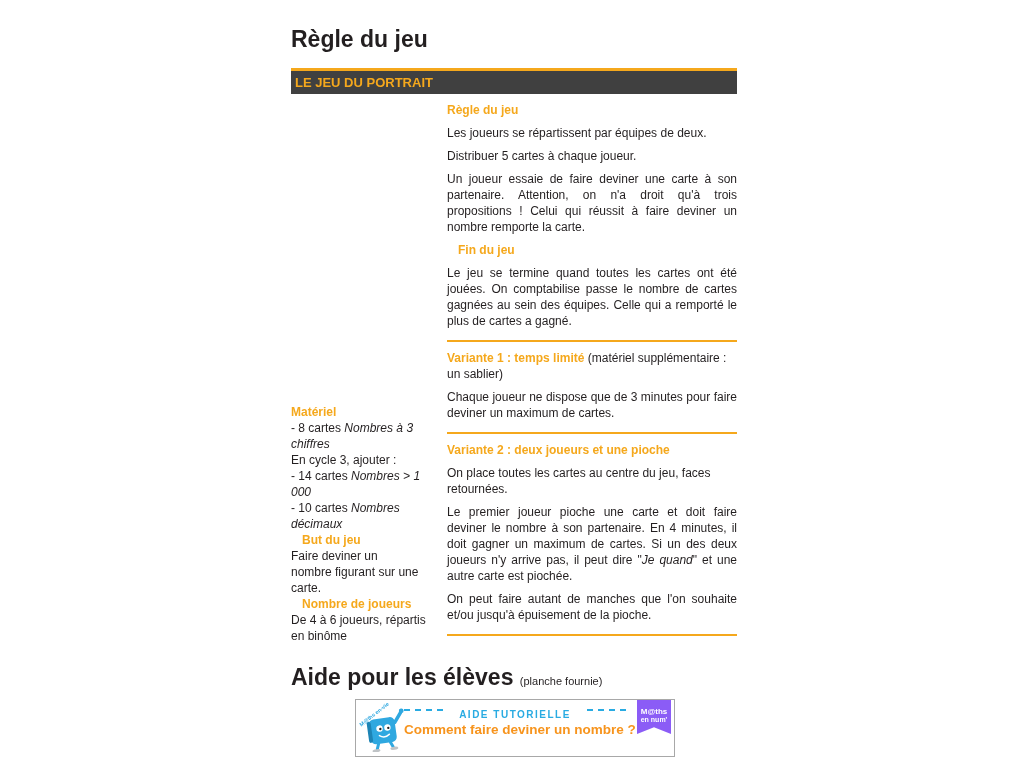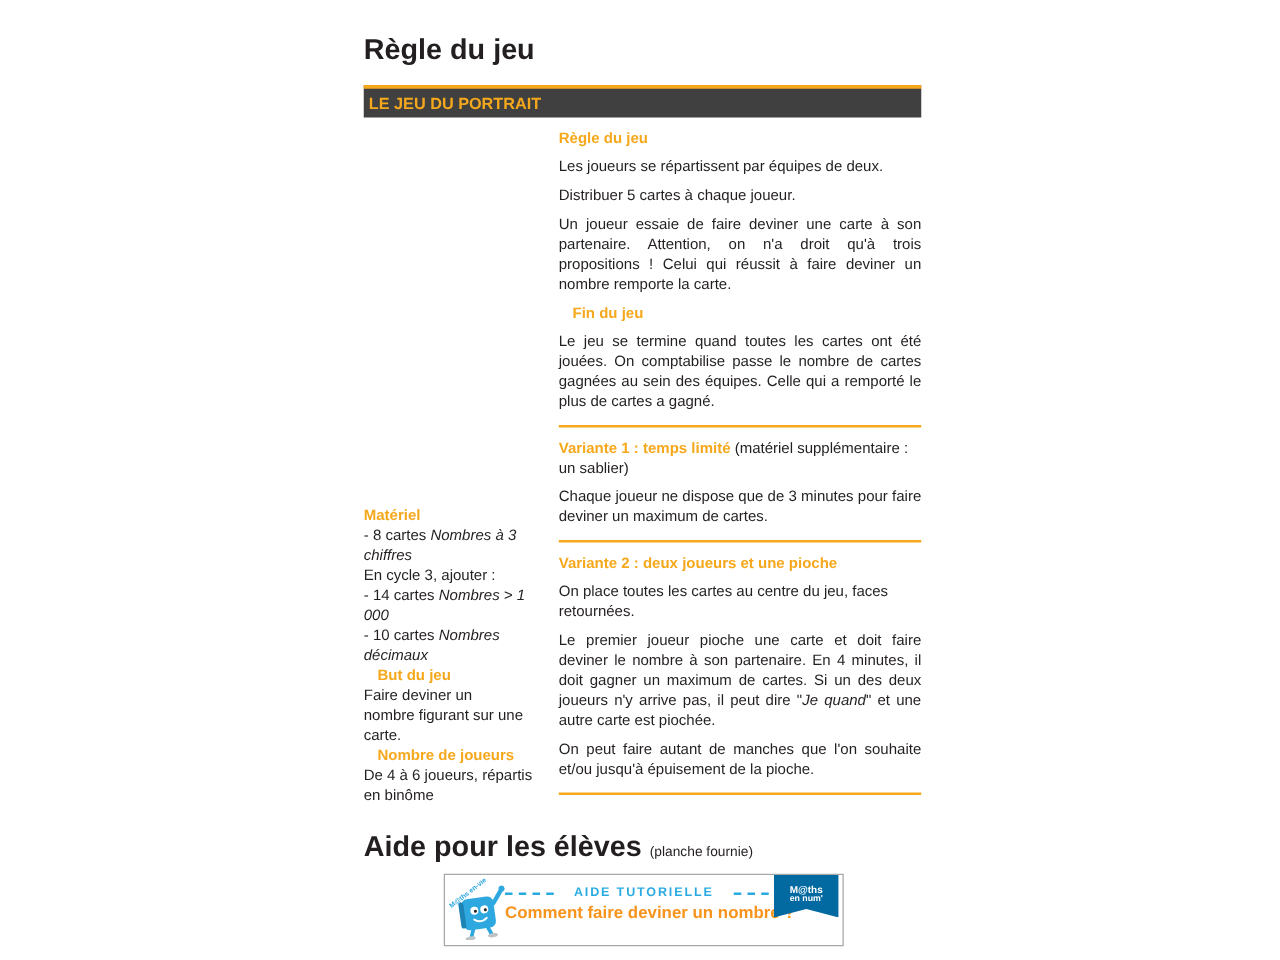--- a/index.html
+++ b/index.html
@@ -33,28 +33,28 @@
   .aide-note { font-size:11px; font-weight:normal; }
 
   
   .poster {
     margin-left:64px; width:318px; border:1px solid #A8A8A8;
     position:relative; background:#fff; overflow:hidden;
   }
   .poster-header { position:relative; height:56px; }
   .mascot { position:absolute; left:2px; top:2px; }
   .badge {
-    position:absolute; right:3px; top:0; width:52px; height:34px;
-    background:#0369a1; color:#fff; text-align:center; font-weight:bold;
+    position:absolute; right:3px; top:0; width:34px; height:34px;
+    background:#8b5cf6; color:#fff; text-align:center; font-weight:bold;
     clip-path:polygon(0 0,100% 0,100% 100%,50% 80%,0 100%);
   }
   .badge .b1 { font-size:8px; padding-top:7px; }
   .badge .b2 { font-size:7px; }
   .poster-center { margin:0 48px; text-align:center; padding-top:9px; }
-  .tut-row { display:flex; align-items:center; gap:16px; }
+  .tut-row { display:flex; align-items:flex-start; gap:16px; }
   .tut-dash { flex:1; border-top:2px dashed #29ABE2; }
   .tut-label { color:#29ABE2; font-weight:bold; font-size:10px; letter-spacing:1.5px; white-space:nowrap; }
   .poster-title { color:#F7941D; font-weight:bold; font-size:13.5px; margin-top:2px; white-space:nowrap; }
 </style>
 </head>
 <body>
 
 <div class="content">
 
   <h1 class="page-title">Règle du jeu</h1>

